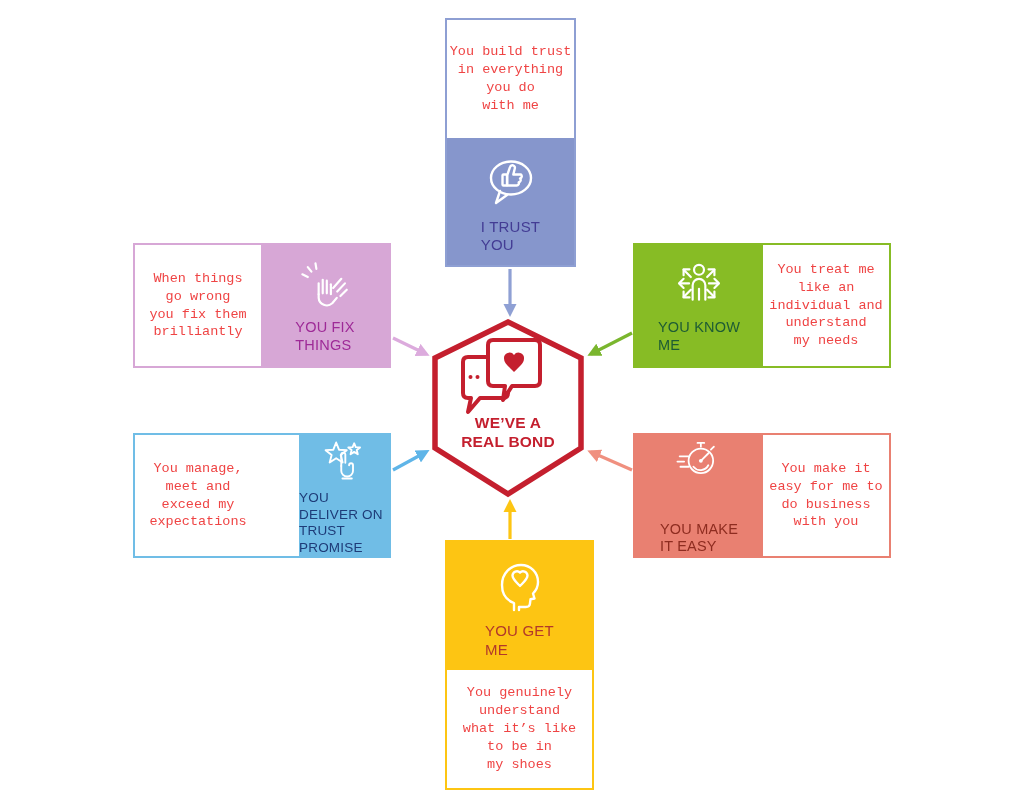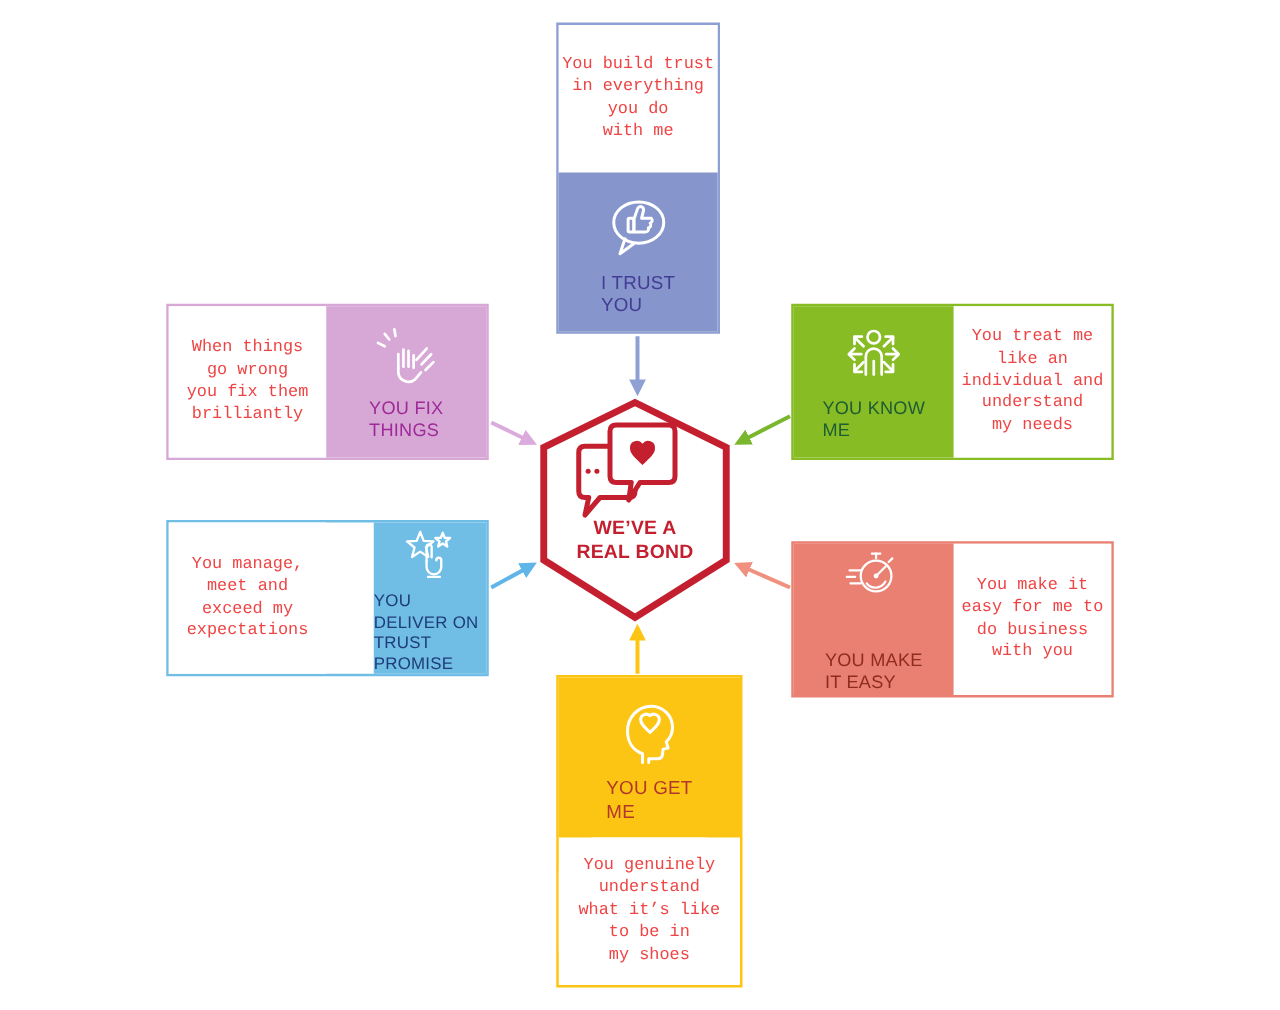--- a/index.html
+++ b/index.html
@@ -31,21 +31,21 @@
   .box-get .desc{flex:1;border-radius:28px;}
   .box-get .panel-label{color:#b2382b;font-size:15px;}
   
   .side{width:258px;height:125px;}
   .side .desc{width:126px;}
   .side .panel{flex:1;}
   .side .panel-label{font-size:14.5px;}
   .box-fix{left:133px;top:243px;border:2px solid #d7a7d6;}
   .box-fix .panel{background:#d7a7d6;}
   .box-fix .panel-label{color:#9e2a97;}
-  .box-deliver{left:133px;top:416px;border:2px solid #70bde6;gap:38px;}
+  .box-deliver{left:133px;top:433px;border:2px solid #70bde6;gap:38px;}
   .box-deliver .panel{background:#70bde6;}
   .box-deliver .panel-label{color:#1e3c78;font-size:13.5px;}
   .box-know{left:633px;top:243px;border:2px solid #87bc25;}
   .box-know .panel{background:#87bc25;}
   .box-know .panel-label{color:#1e5c34;}
   .box-easy{left:633px;top:433px;border:2px solid #e98071;}
   .box-easy .panel{background:#e98071;gap:33px;}
   .box-easy .panel-label{color:#8e2c20;}
   .icon{display:block;margin:2px 0 3px 0;}
   .icon *{stroke:#ffffff;stroke-width:2.4;fill:none;stroke-linecap:round;stroke-linejoin:round;}

